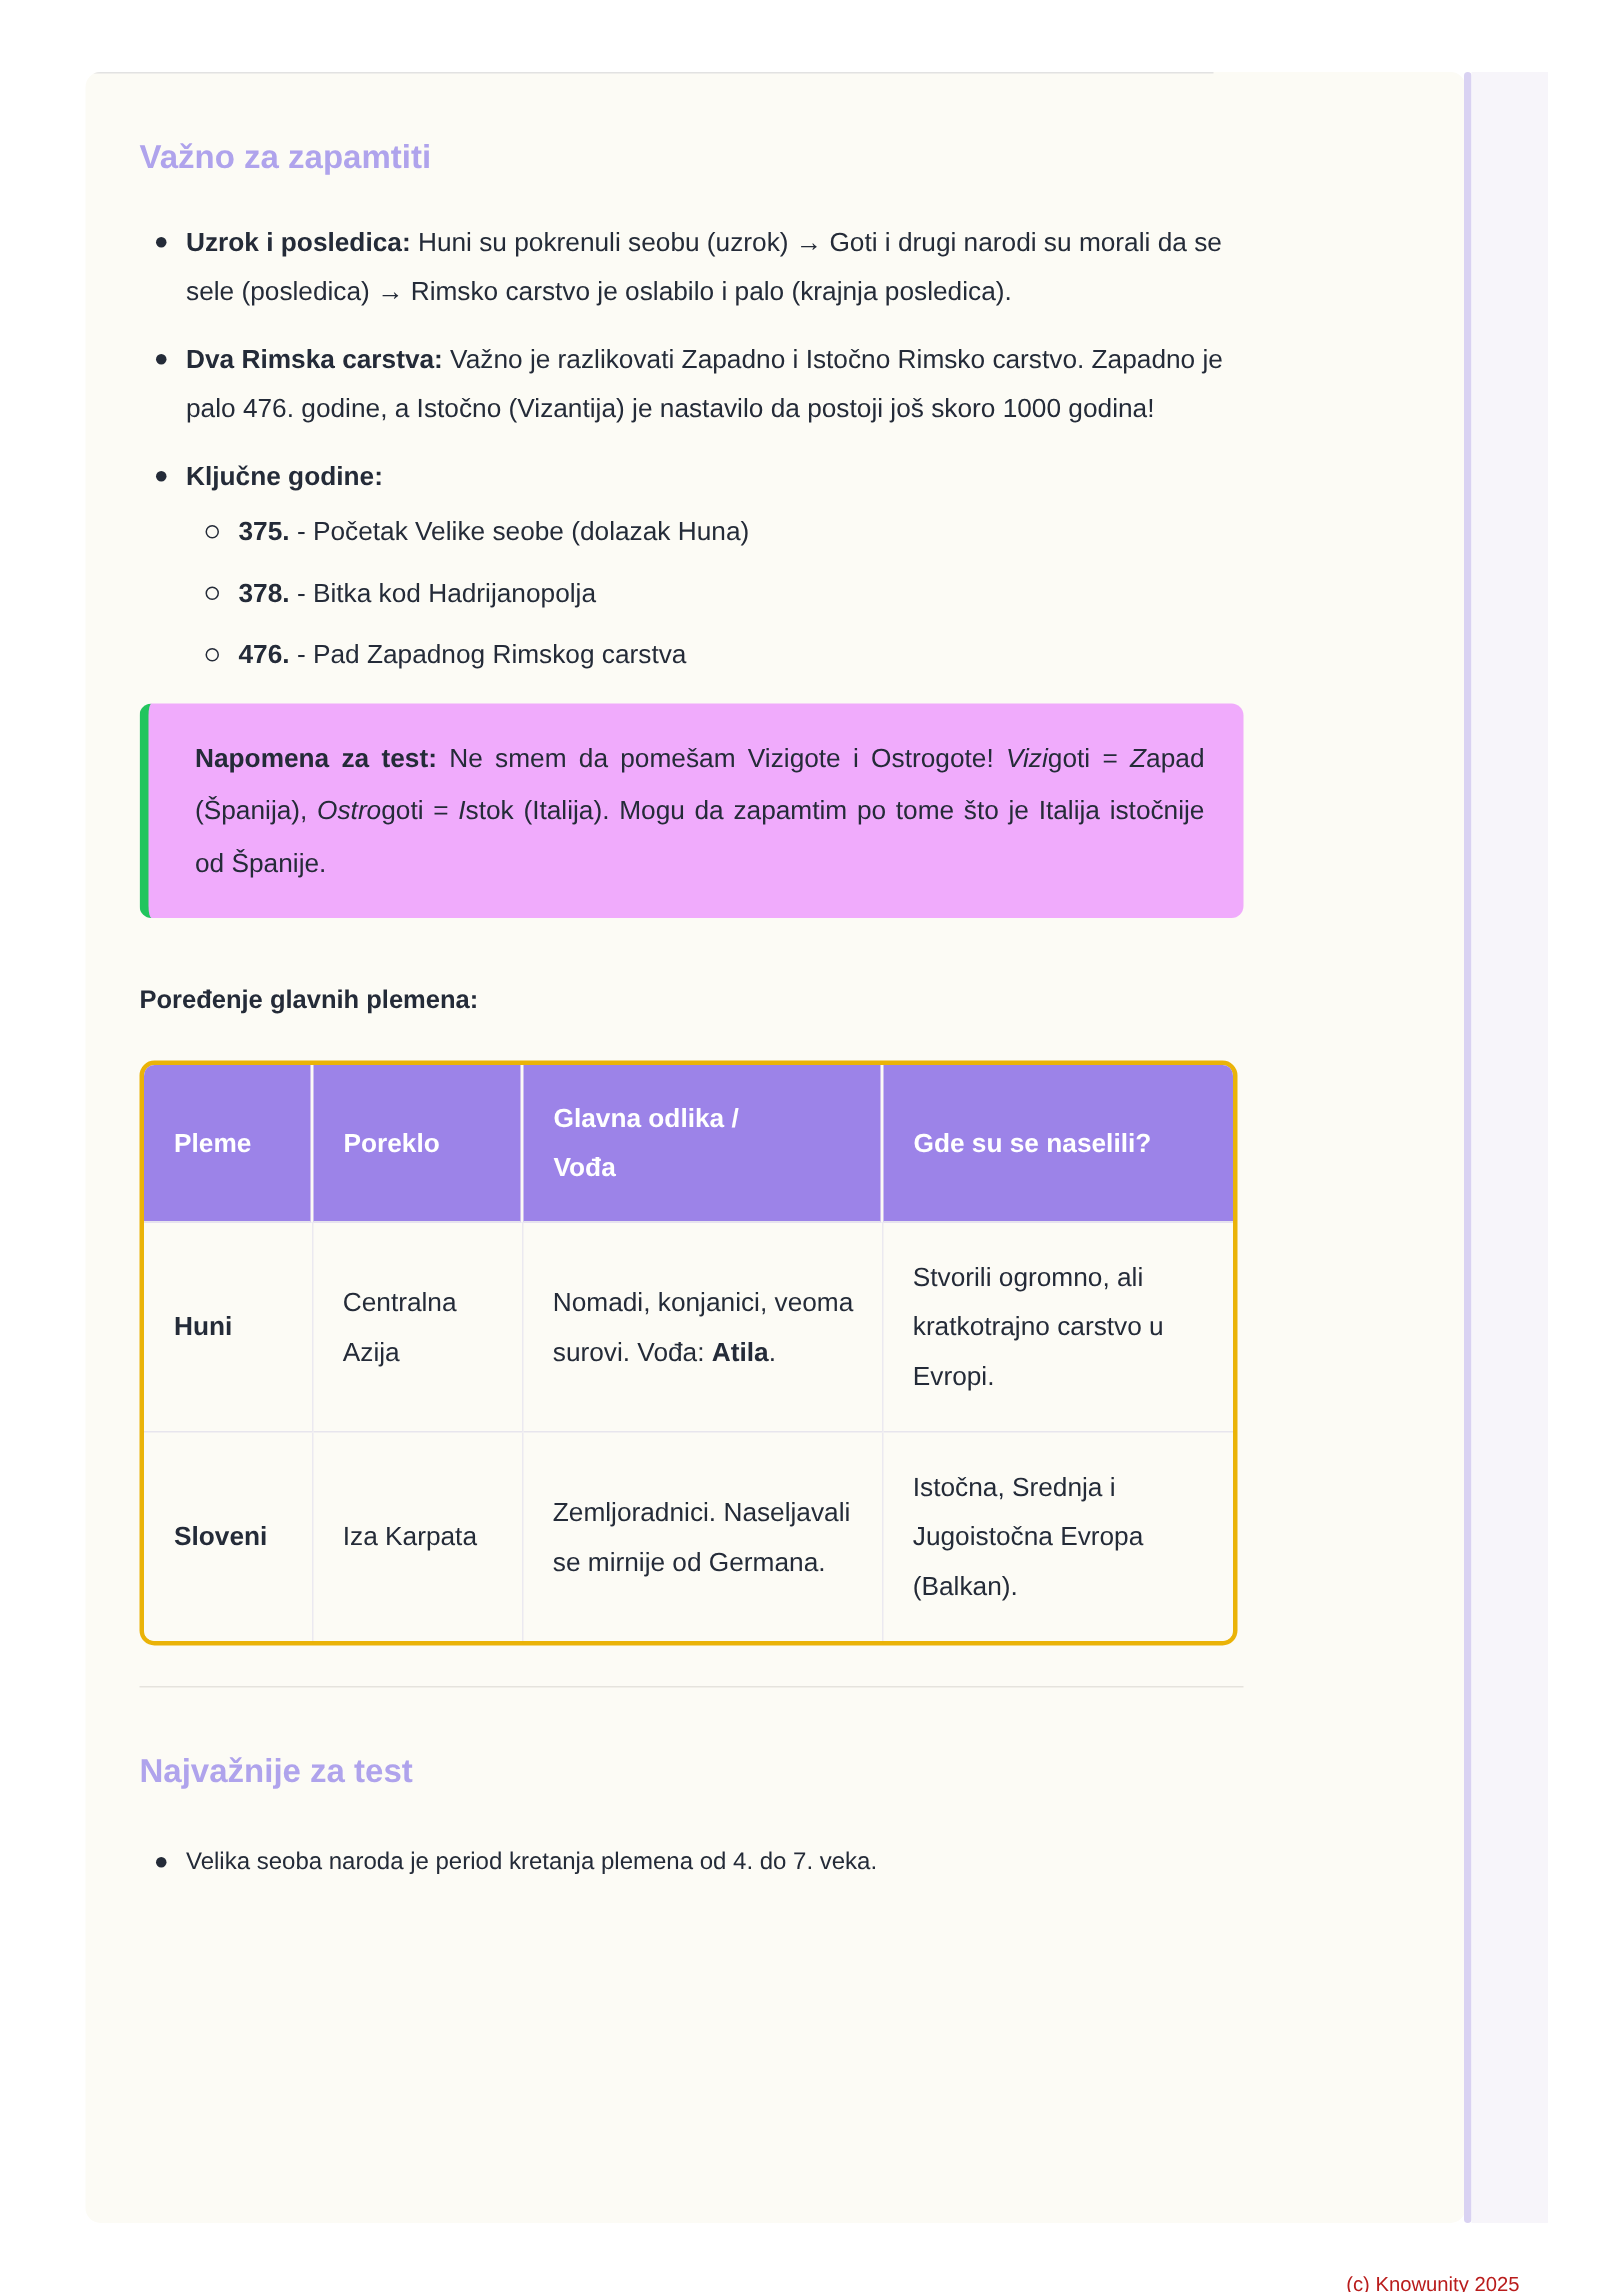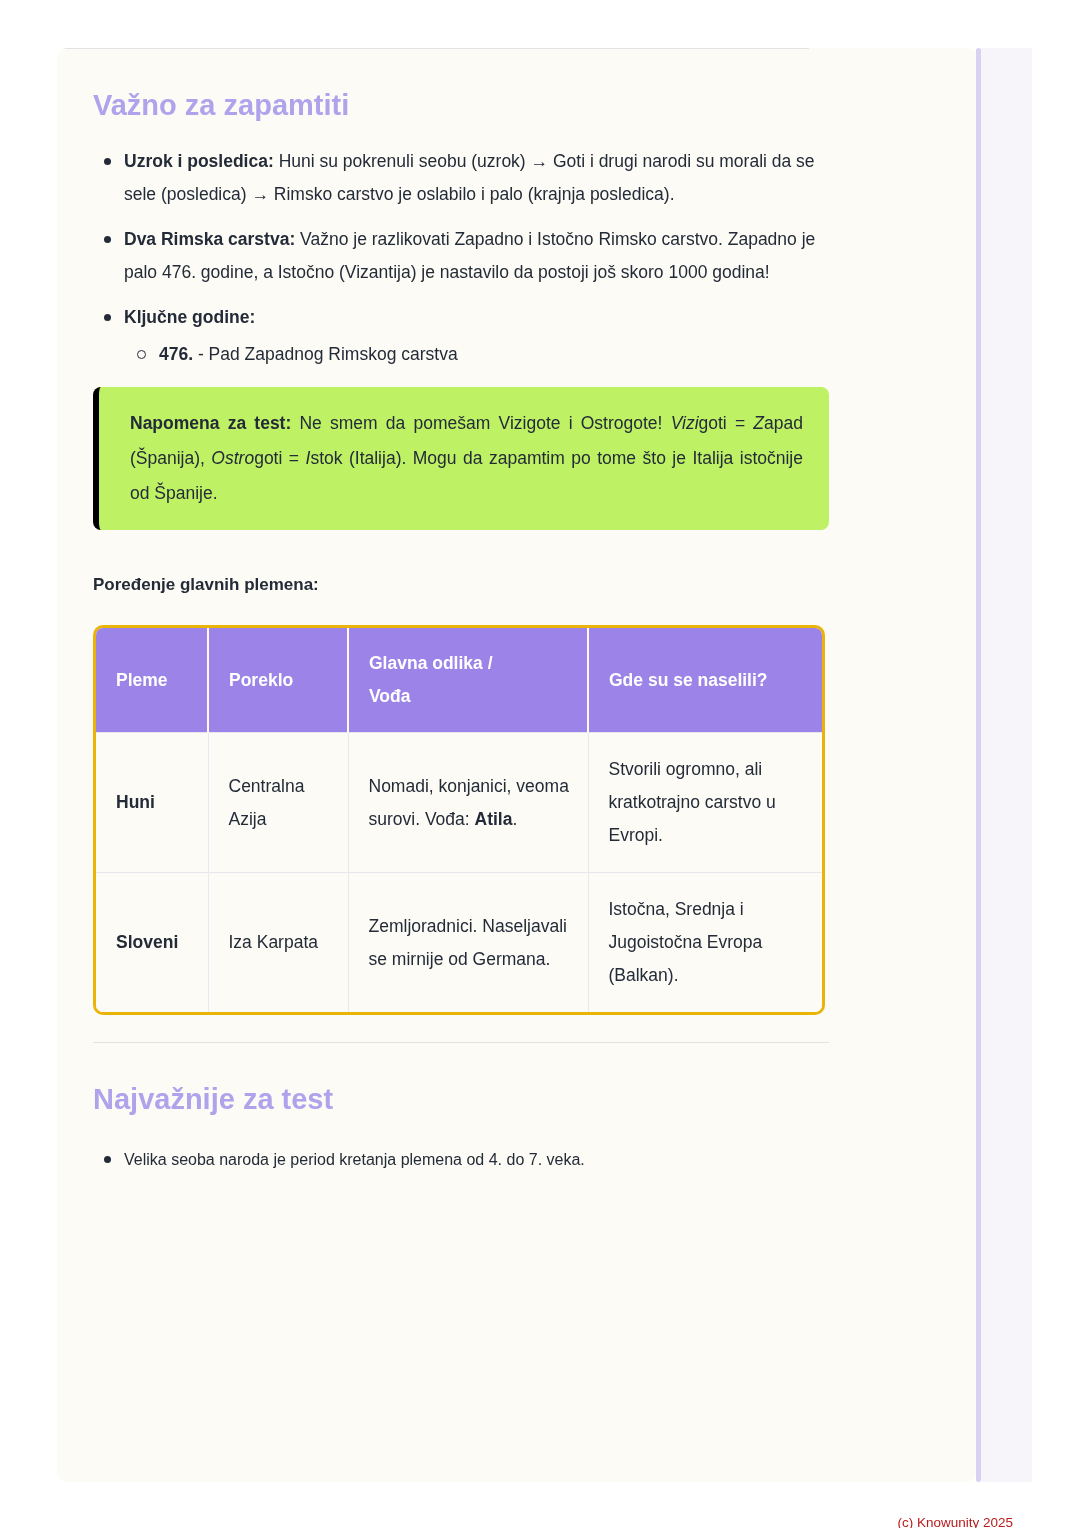--- a/index.html
+++ b/index.html
@@ -15,40 +15,40 @@
     position:absolute;left:57px;top:48px;
     width:920px;height:1434px;
     background:#fcfbf5;
     border-radius:10px;
     overflow:hidden;
     box-sizing:border-box;
   }
   .page-inner{padding-left:36px;width:736px;}
   .top-rule{border:none;border-top:1px solid #e2e2e2;margin:0;width:752px;}
   .section-title{
-    font-size:29px;line-height:32px;font-weight:700;
+    font-size:22px;line-height:32px;font-weight:700;
     color:#afa3ec;margin:40px 0 0 0;
   }
   .memo-list{list-style:none;margin:24px 0 0 0;padding:0;font-size:17.5px;line-height:33px;}
   .memo-list>li{position:relative;padding-left:31px;margin-bottom:12px;}
   .memo-list>li::before{
     content:"";position:absolute;left:11px;top:13px;
     width:7px;height:7px;border-radius:50%;background:#242b38;
   }
   .sub-list{list-style:none;margin:4px 0 0 2px;padding:0;}
   .sub-list>li{position:relative;padding-left:33px;margin-bottom:8px;}
   .sub-list>li::before{
     content:"";position:absolute;left:11px;top:12px;
     width:9px;height:9px;border-radius:50%;
     background:transparent;border:1.5px solid #242b38;box-sizing:border-box;
   }
   .note-box{
     margin-top:16px;width:736px;box-sizing:border-box;
-    background:#bef264;
-    border-left:6px solid #000000;
+    background:#f0abfc;
+    border-left:6px solid #22c55e;
     border-radius:8px;
     padding:19px 26px 19px 31px;
   }
   .note-box p{
     margin:0;font-size:17.5px;line-height:35px;
     text-align:justify;
   }
   .note-box em{font-style:italic;font-weight:400;}
   .comparison-caption{margin:38px 0 0 0;font-weight:700;font-size:17px;line-height:33px;}
   .table-wrap{
@@ -104,20 +104,26 @@
       <li>
         <strong>Uzrok i posledica:</strong><span> Huni su pokrenuli seobu (uzrok) → Goti i drugi narodi su morali da se sele (posledica) → Rimsko carstvo je oslabilo i palo (krajnja posledica).</span>
       </li>
       <li>
         <strong>Dva Rimska carstva:</strong><span> Važno je razlikovati Zapadno i Istočno Rimsko carstvo. Zapadno je palo 476. godine, a Istočno (Vizantija) je nastavilo da postoji još skoro 1000 godina!</span>
       </li>
       <li>
         <strong>Ključne godine:</strong>
         <ul class="sub-list">
           <li>
+            <strong>375.</strong><span> - Početak Velike seobe (dolazak Huna)</span>
+          </li>
+          <li>
+            <strong>378.</strong><span> - Bitka kod Hadrijanopolja</span>
+          </li>
+          <li>
             <strong>476.</strong><span> - Pad Zapadnog Rimskog carstva</span>
           </li>
         </ul>
       </li>
     </ul>
 
     <div class="note-box">
       <p><strong>Napomena za test:</strong><span> Ne smem da pomešam Vizigote i Ostrogote! </span><em>Vizi</em><span>goti = </span><em>Z</em><span>apad (Španija), </span><em>Ostro</em><span>goti = </span><em>I</em><span>stok (Italija). Mogu da zapamtim po tome što je Italija istočnije od Španije.</span></p>
     </div>
 

